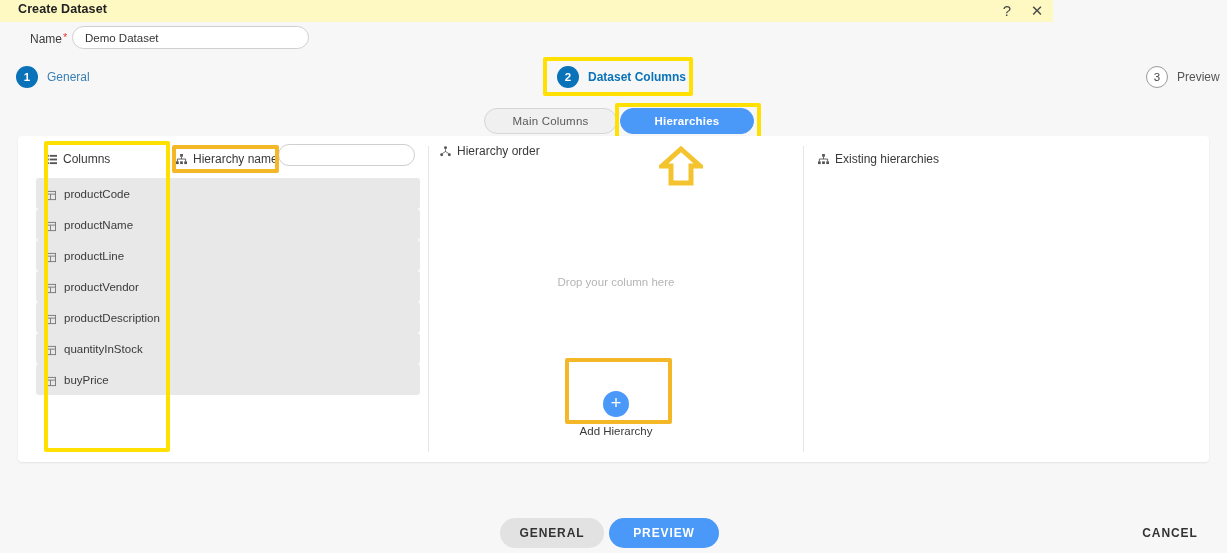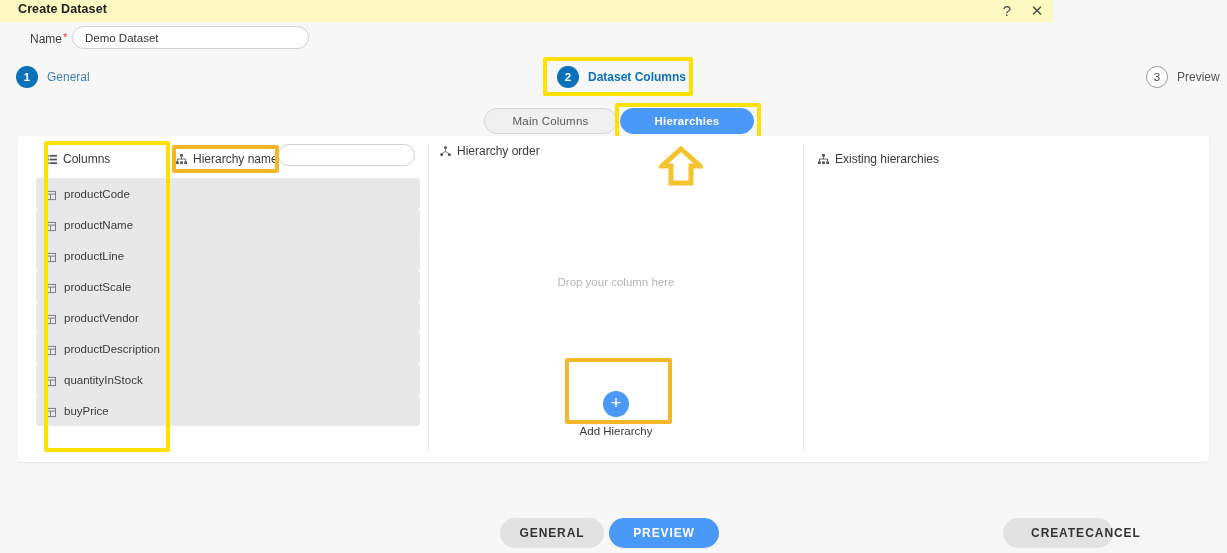--- a/index.html
+++ b/index.html
@@ -204,21 +204,21 @@
   .btn {
     position: absolute; top: 0; height: 30px; border-radius: 15px;
     display: flex; align-items: center; justify-content: center;
     font-size: 12px; font-weight: bold; letter-spacing: .9px;
     cursor: pointer; border: none;
     font-family: "Liberation Sans", sans-serif;
   }
   .btn-general { left: 500px; width: 104px; background: #e2e2e2; color: #333; }
   .btn-preview { left: 609px; width: 110px; background: #4a98f7; color: #fff; }
   .btn-create  { left: 1003px; width: 110px; background: #e2e2e2; color: #333; }
-  .btn-cancel  { left: 1071px; width: 84px; background: transparent; color: #333; }
+  .btn-cancel  { left: 1128px; width: 84px; background: transparent; color: #333; }
 </style>
 </head>
 <body>
 
 <div class="titlebar">
   <div class="dialog-title">Create Dataset</div>
   <div class="win-icons">
     <div class="win-icon">?</div>
     <div class="win-icon">✕</div>
   </div>
@@ -347,30 +347,20 @@
       <span class="lbl">productLine</span>
     </div>
     <div class="col-row">
       <span class="ico">
         <svg width="11" height="11" viewBox="0 0 12 12">
             <rect x="0.5" y="1.5" width="11" height="9" stroke="#777" fill="none" stroke-width="1"></rect>
             <line x1="0.5" y1="4.5" x2="11.5" y2="4.5" stroke="#777" stroke-width="1"></line>
             <line x1="6" y1="4.5" x2="6" y2="10.5" stroke="#777" stroke-width="1"></line>
           </svg>
       </span>
-      <span class="lbl">productScale</span>
-    </div>
-    <div class="col-row">
-      <span class="ico">
-        <svg width="11" height="11" viewBox="0 0 12 12">
-            <rect x="0.5" y="1.5" width="11" height="9" stroke="#777" fill="none" stroke-width="1"></rect>
-            <line x1="0.5" y1="4.5" x2="11.5" y2="4.5" stroke="#777" stroke-width="1"></line>
-            <line x1="6" y1="4.5" x2="6" y2="10.5" stroke="#777" stroke-width="1"></line>
-          </svg>
-      </span>
       <span class="lbl">productVendor</span>
     </div>
     <div class="col-row">
       <span class="ico">
         <svg width="11" height="11" viewBox="0 0 12 12">
             <rect x="0.5" y="1.5" width="11" height="9" stroke="#777" fill="none" stroke-width="1"></rect>
             <line x1="0.5" y1="4.5" x2="11.5" y2="4.5" stroke="#777" stroke-width="1"></line>
             <line x1="6" y1="4.5" x2="6" y2="10.5" stroke="#777" stroke-width="1"></line>
           </svg>
       </span>
@@ -413,15 +403,14 @@
 
 <div class="up-arrow">
   <svg width="44" height="40" viewBox="0 0 44 40">
     <path d="M22 3 L41 20 L32 20 L32 37 L12 37 L12 20 L3 20 Z" fill="none" stroke="#f4c430" stroke-width="5" stroke-linejoin="miter"></path>
   </svg>
 </div>
 
 <div class="footer">
   <div class="btn btn-general">GENERAL</div>
   <div class="btn btn-preview">PREVIEW</div>
-  <div class="btn btn-create">CREATE</div>
   <div class="btn btn-cancel">CANCEL</div>
 </div>
 
 </body></html>

